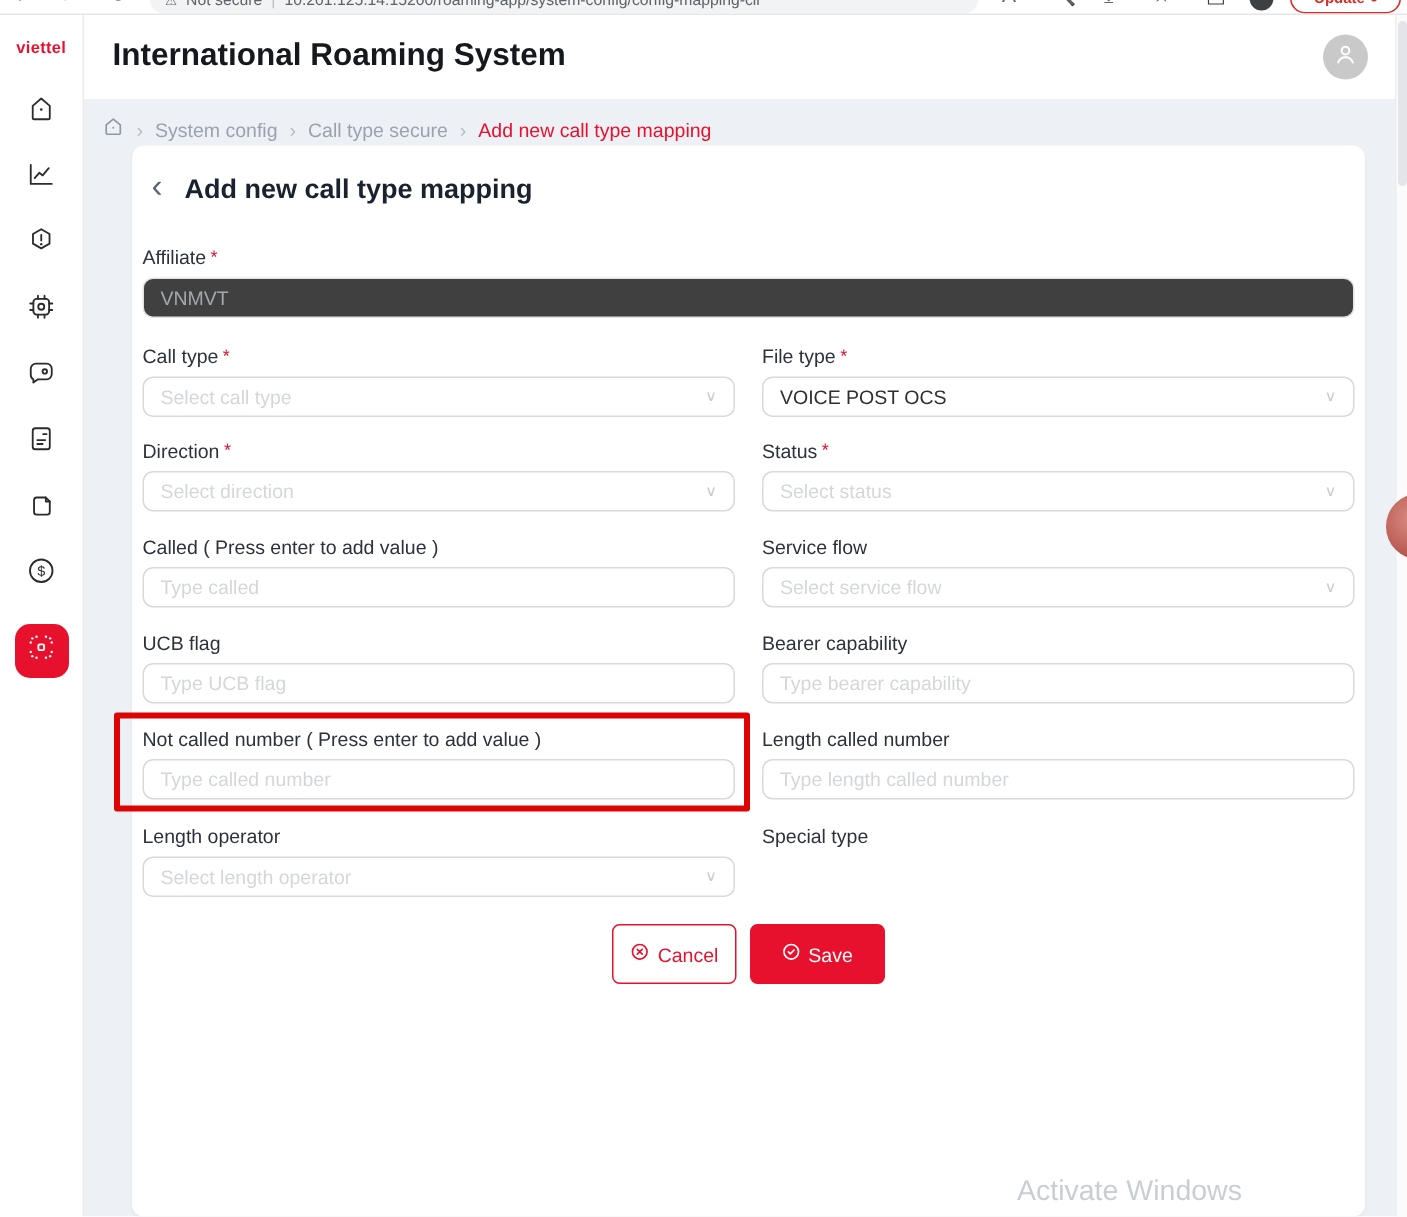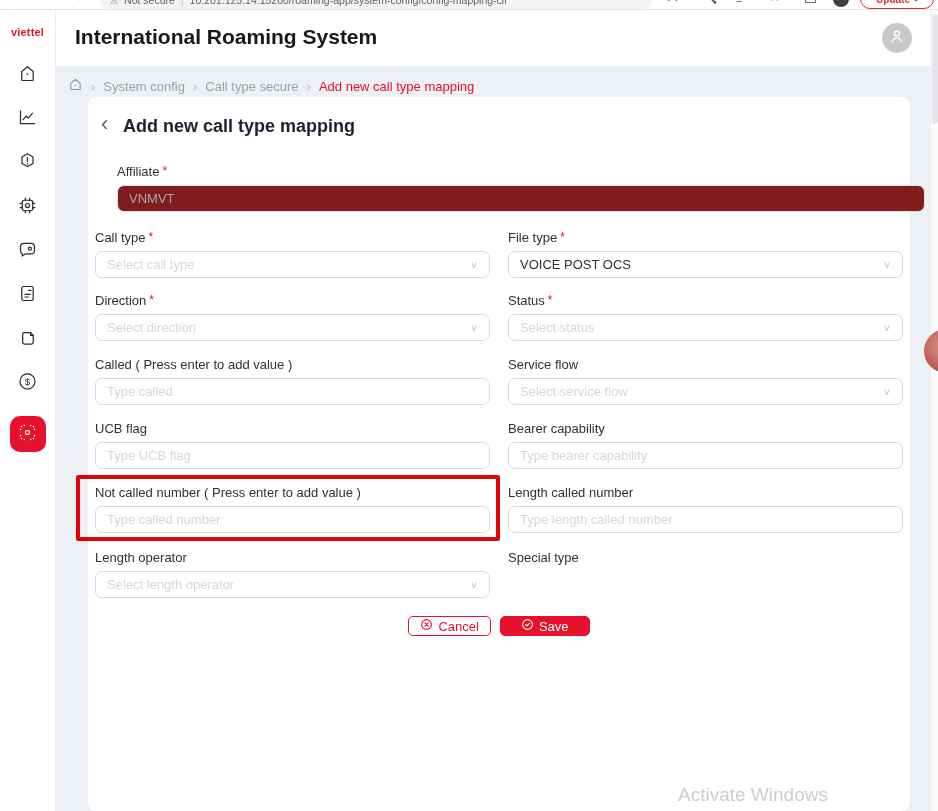--- a/index.html
+++ b/index.html
@@ -37,37 +37,37 @@
   .crumb { cursor:pointer; }
   .crumb.active { color:#e8112d; }
   .bc-sep::before { content:"›"; color:#b4bcc5; font-size:13px; }
 
   .card { position:absolute; left:32px; top:31px; width:822px; height:714px; background:#fff; border-radius:8px; box-shadow:0 1px 3px rgba(0,0,0,.05); }
   .back-icon { position:absolute; left:13px; top:16px; font-size:22px; line-height:22px; color:#5c6572; cursor:pointer; }
   .back-icon::before { content:"‹"; }
   .page-title { position:absolute; left:35px; top:19px; font-size:18px; font-weight:700; color:#19222e; }
 
   .field { position:absolute; }
-  .field.full { left:7px; width:808px;margin-left:22px; }
+  .field.full { left:7px; width:808px; }
   .field.col-l { left:7px; width:395px; }
   .field.col-r { left:420px; width:395px; }
   .label { font-size:13px; color:#2b323b; height:16px; margin-bottom:5px; white-space:nowrap; }
   .req { color:#e8112d; margin-left:3px; font-size:12px; vertical-align:top; }
   .input, .select-box { width:100%; height:27px; border:1px solid #d9d9d9; border-radius:7px; background:#fff; font-size:13px; padding:0 11px; color:#333; font-family:"Liberation Sans", sans-serif; }
   .input::placeholder { color:#d4d7da; opacity:1; }
-  .input:disabled { background:#7f1d1d; border-color:#e3e3e3; color:#a3a8ae; }
+  .input:disabled { background:#404040; border-color:#e3e3e3; color:#a3a8ae; }
   .select-box { display:flex; align-items:center; justify-content:space-between; cursor:pointer; }
   .select-box .ph { color:#d4d7da; }
   .select-box .val { color:#2f2f2f; }
   .select-box::after { content:"∨"; color:#c9cdd2; font-size:11px; transform:scaleY(.9); }
 
   .annotation-box { position:absolute; left:-12px; top:378px; width:424px; height:66px; border:4px solid #de0404; border-radius:2px; pointer-events:none; z-index:4; }
 
   .actions { position:absolute; left:0; top:519px; width:822px; display:flex; justify-content:center; gap:9px; }
-  .btn { height:20px; display:inline-flex; align-items:center; gap:5px; border-radius:5px; font-size:13px; cursor:pointer; font-family:"Liberation Sans", sans-serif; }
+  .btn { height:40px; display:inline-flex; align-items:center; gap:5px; border-radius:5px; font-size:13px; cursor:pointer; font-family:"Liberation Sans", sans-serif; }
   .btn-cancel { background:#fff; border:1px solid #e8112d; color:#e8112d; padding:0 11px; }
   .btn-save { background:#e8112d; border:1px solid #e8112d; color:#ffffff; padding:0 20px; }
 
   .watermark { position:absolute; left:678px; top:784px; font-size:19px; color:#c9ced3; z-index:8; }
   .fab { position:absolute; left:924px; top:329px; width:44px; height:44px; border-radius:50%; background:radial-gradient(circle at 40% 38%, #d98d84, #a83d34); z-index:22; cursor:pointer; }
   .scrollbar { position:absolute; right:0; top:10px; width:8px; height:801px; background:#fbfbfc; border-left:1px solid #ebedef; z-index:21; }
   .scroll-thumb { position:absolute; left:1px; top:4px; width:6px; height:110px; border-radius:3px; background:#e3e5e8; }
 </style>
 </head>
 <body>

